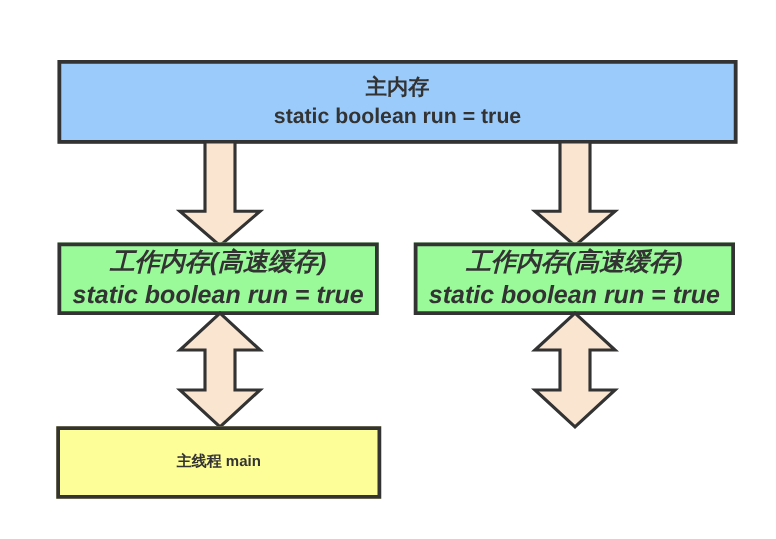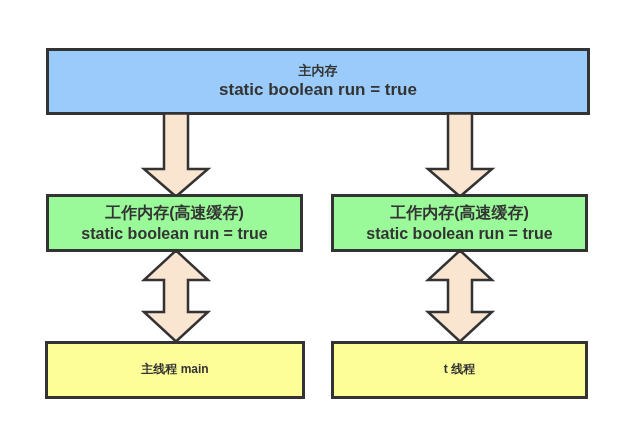--- a/index.html
+++ b/index.html
@@ -21,23 +21,23 @@
     border: 3px solid #333333;
     display: flex;
     flex-direction: column;
     align-items: center;
     justify-content: center;
     text-align: center;
     color: #333333;
     font-weight: 700;
     line-height: 1.32;
   }
-  .node .title-line { font-size: 13px; }
+  .node .title-line { font-size: 17px; }
   .node .code-line  { font-size: 17px; }
-  .cache .title-line, .cache .code-line { font-size: 16px; }
+  .cache .title-line, .cache .code-line { font-size: 20px; font-style: italic; }
 
   .main-memory {
     left: 46px; top: 48px; width: 544px; height: 67px;
     background: #9ACBFA;
   }
   .cache-left  { left: 46px;  top: 194px; width: 257px; height: 58px; background: #9AFA9A; }
   .cache-right { left: 331px; top: 194px; width: 257px; height: 58px; background: #9AFA9A; }
   .thread-left  { left: 45px;  top: 341px; width: 260px; height: 58px; background: #FEFE99; }
   .thread-right { left: 331px; top: 341px; width: 257px; height: 58px; background: #FEFE99; }
   .thread-left .title-line, .thread-right .title-line { font-size: 12px; }
@@ -90,17 +90,14 @@
   </svg>
 
   <svg class="arrow double-right" width="70" height="94" viewBox="0 0 70 94">
     <polygon points="35,1.5 67,31 47,31 47,63 67,63 35,92.5 3,63 23,63 23,31 3,31"></polygon>
   </svg>
 
   <div class="node thread-left">
     <div class="title-line">主线程 main</div>
   </div>
 
-  <div class="node thread-right">
-    <div class="title-line">t 线程</div>
-  </div>
 
 </div>
 
 </body></html>

